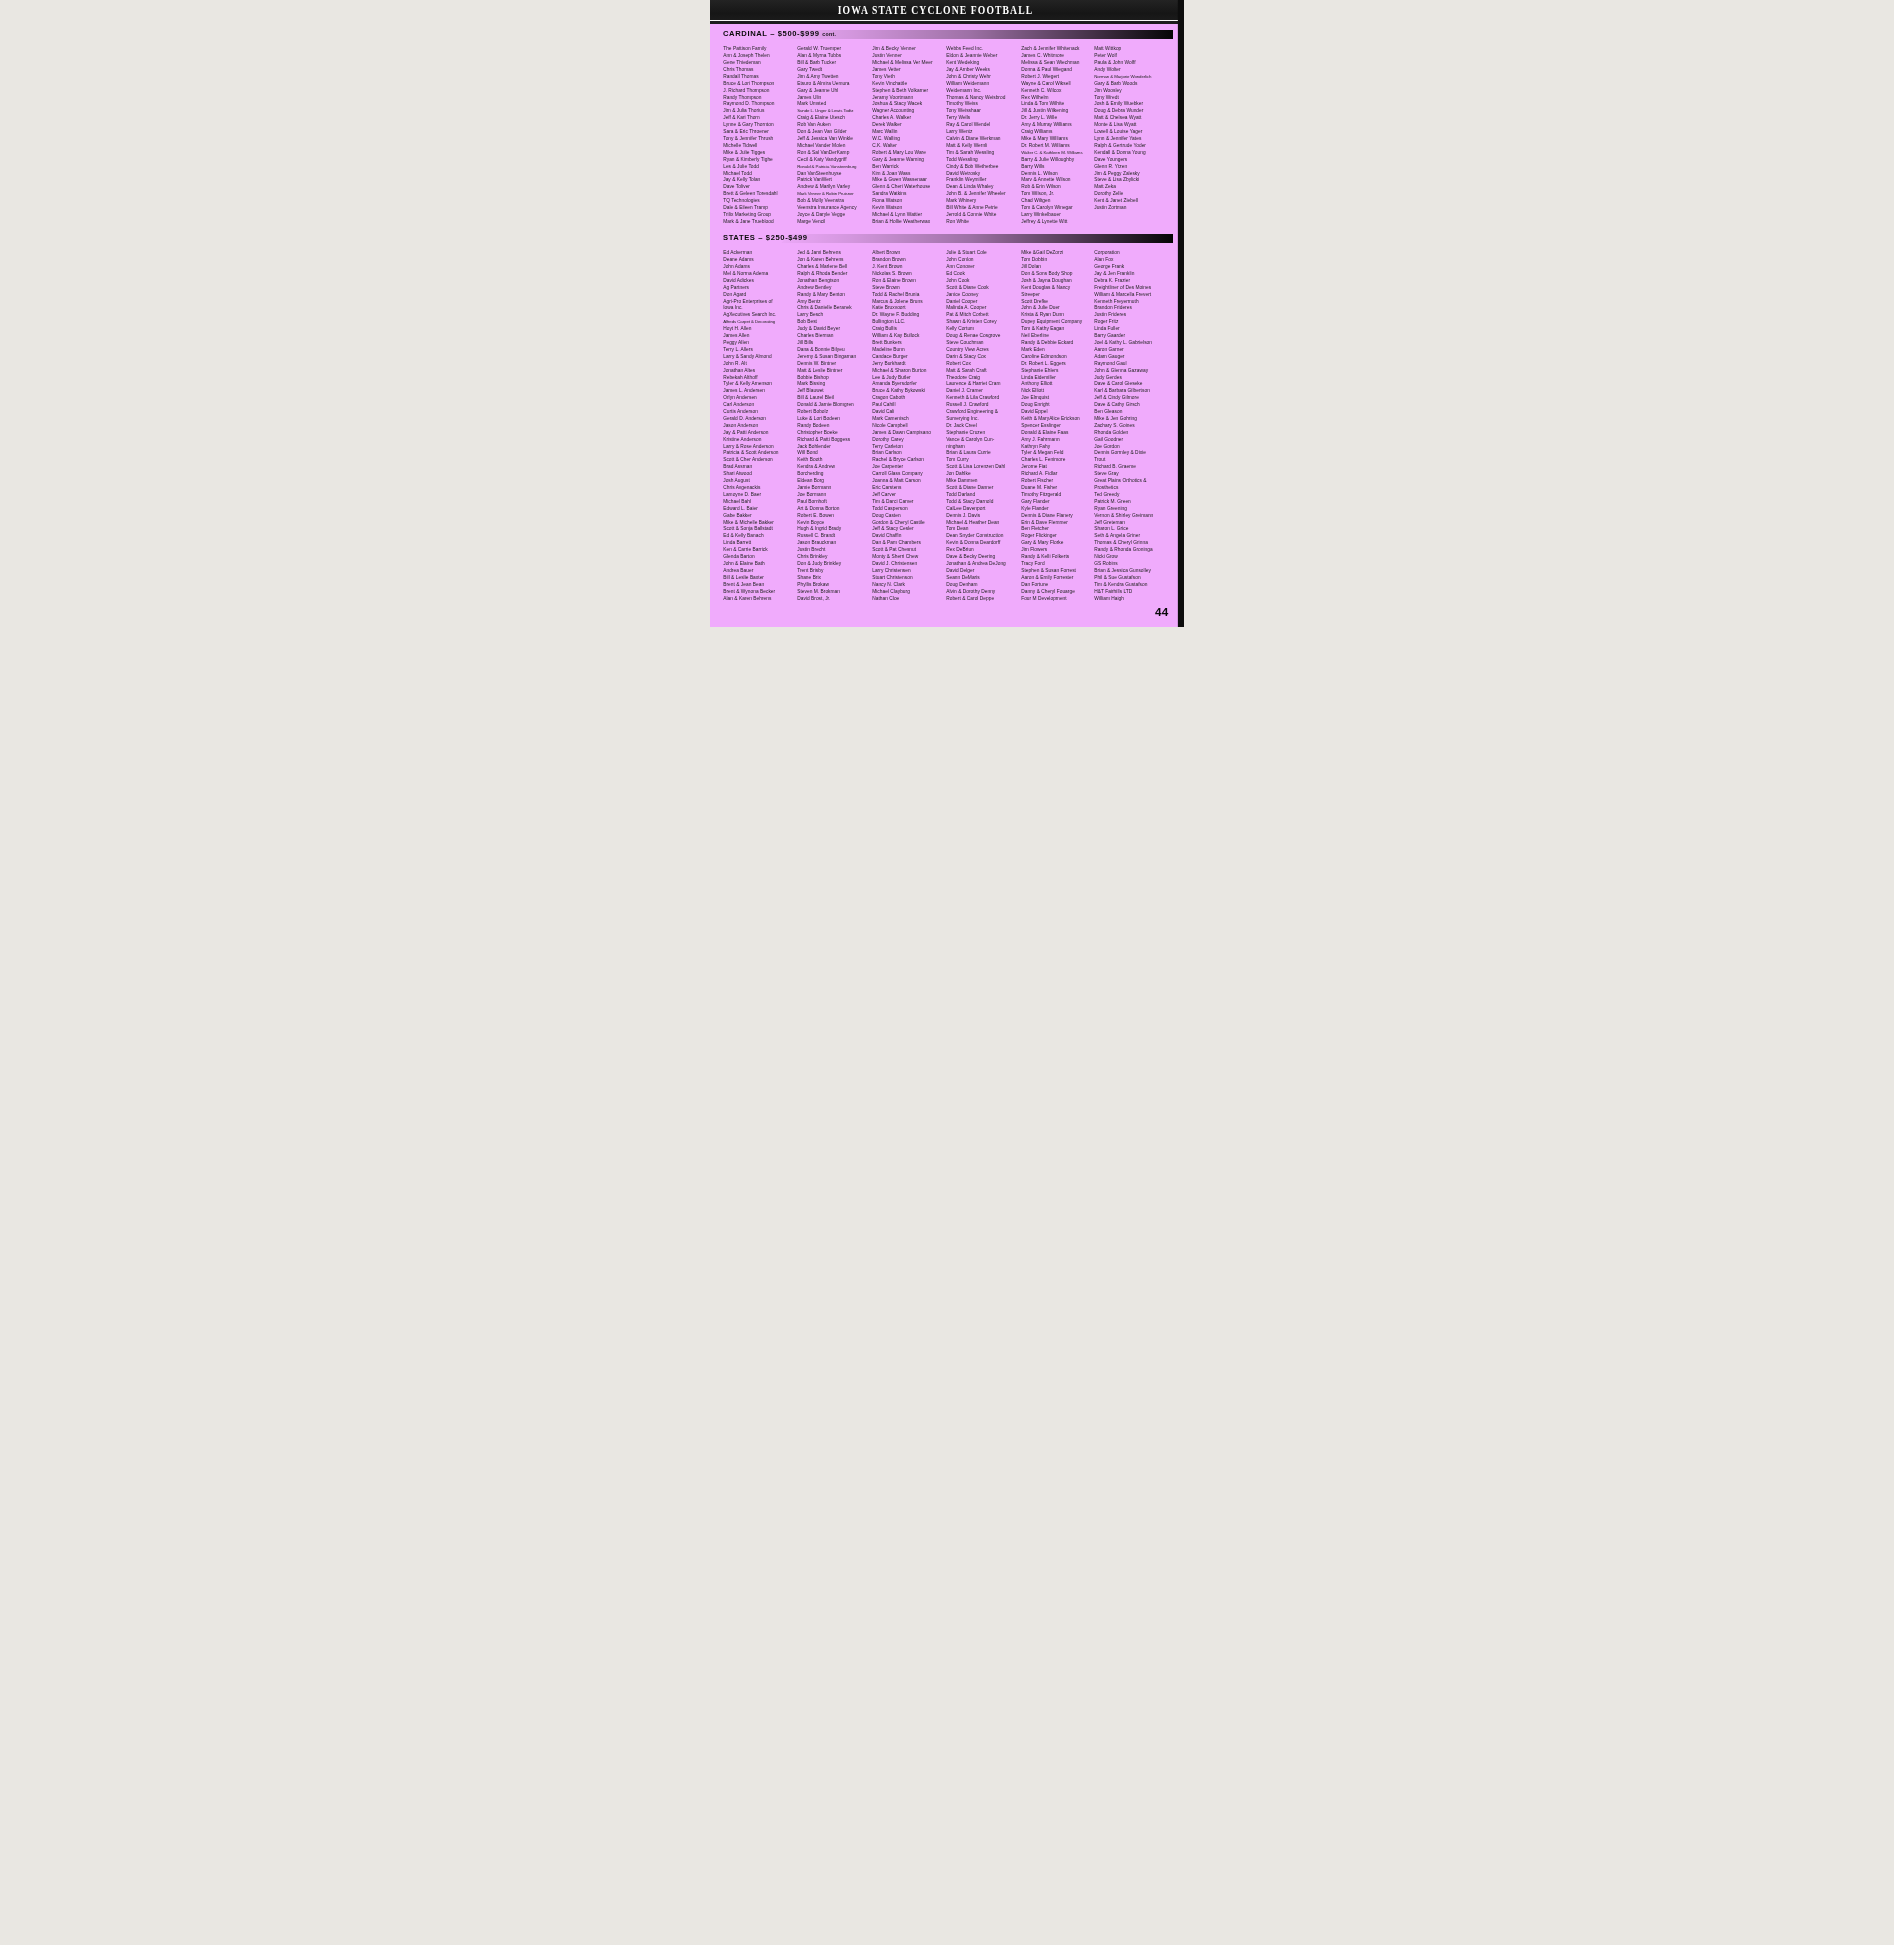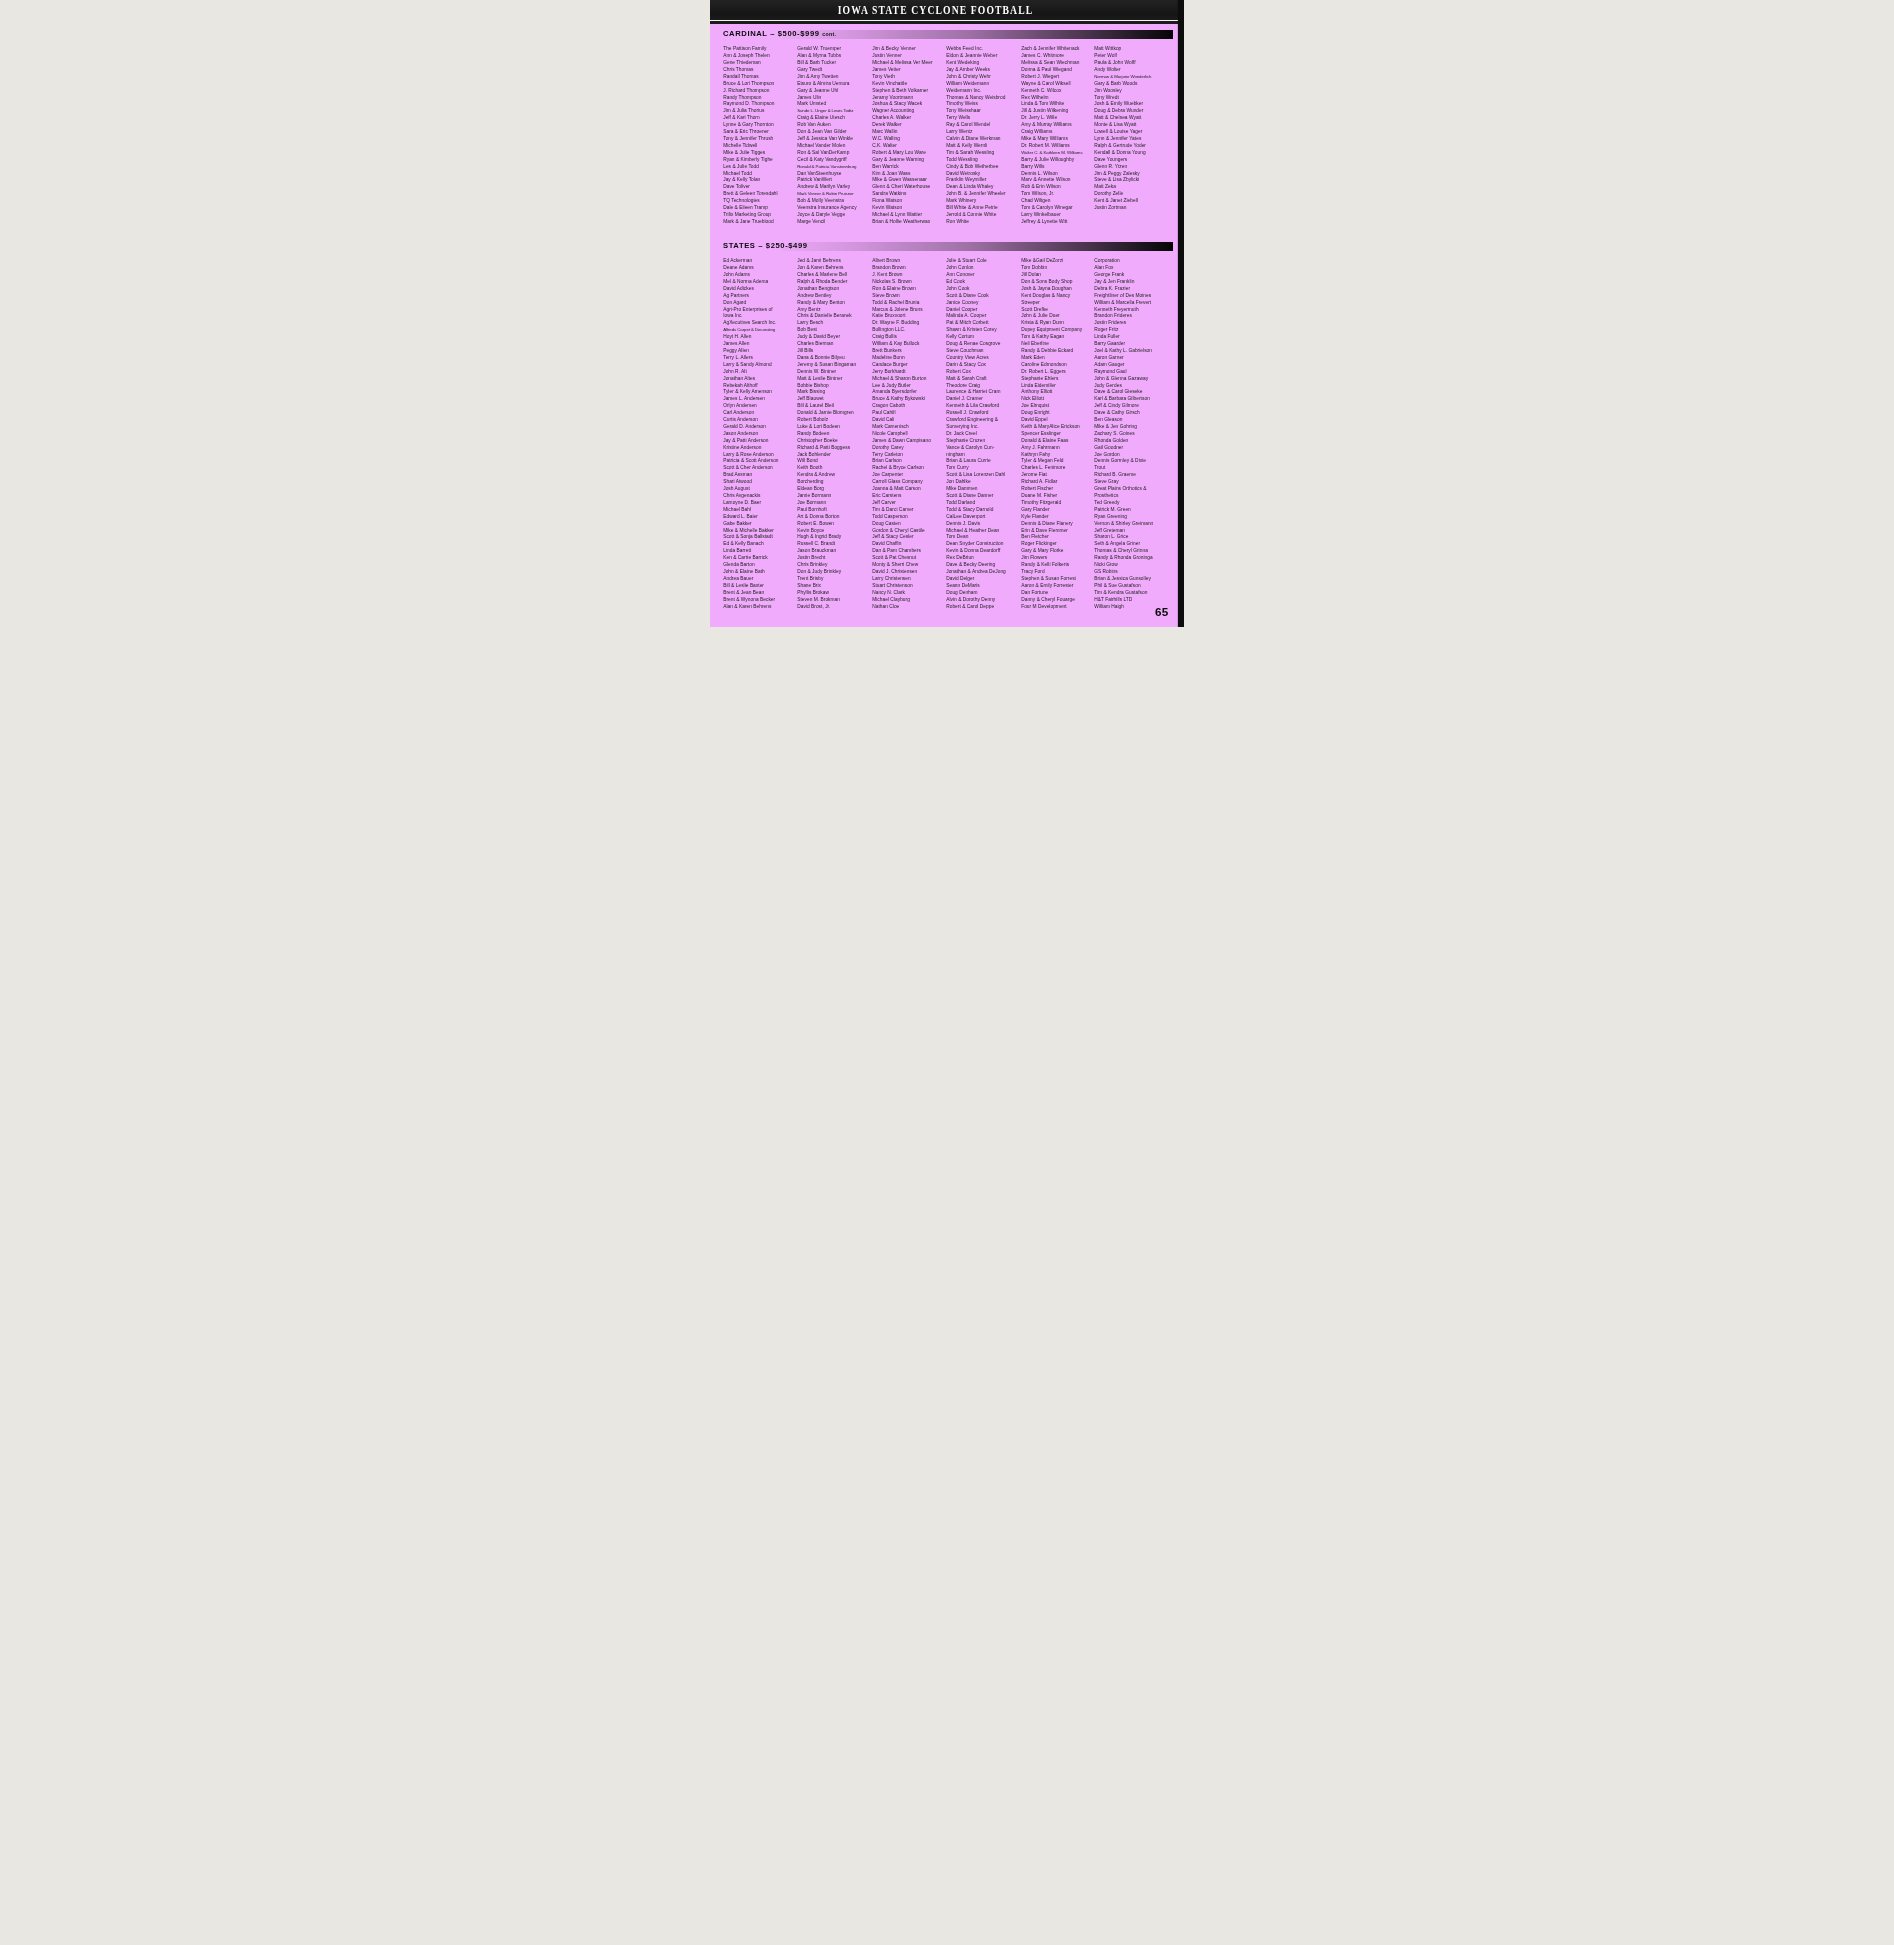--- a/index.html
+++ b/index.html
@@ -37,21 +37,21 @@
     position:absolute;top:0;right:0;bottom:0;width:5.8px;
     background:#0d0d0d;
   }
   #page-edge::before{
     content:"";position:absolute;left:-1.6px;top:0;bottom:0;width:1.6px;
     background:linear-gradient(90deg,rgba(0,0,0,0) 0%,rgba(0,0,0,0.25) 100%);
   }
   
   .section{position:absolute;left:13.2px;right:11px;}
   #sec-cardinal{top:29px;}
-  #sec-states{top:233px;margin-top:8px;}
+  #sec-states{top:233px;}
   .sec-head{position:relative;height:11px;}
   .sec-bar{
     position:absolute;top:0.8px;bottom:0.8px;left:58px;right:0;
     background:linear-gradient(90deg,rgba(0,0,0,0.02) 0%,rgba(0,0,0,0.12) 18%,rgba(0,0,0,0.34) 48%,rgba(0,0,0,0.72) 80%,#050505 100%);
     clip-path:polygon(8.6px 0,100% 0,100% 100%,0 100%);
   }
   .sec-title{
     position:relative;margin:0;
     font-size:7.8px;font-weight:bold;letter-spacing:0.6px;
     color:#0a0a0a;white-space:nowrap;
@@ -581,17 +581,17 @@
           <div>GS Robins</div>
           <div>Brian &amp; Jessica Gunsolley</div>
           <div>Phil &amp; Sue Gustafson</div>
           <div>Tim &amp; Kendra Gustafson</div>
           <div>H&amp;T Fairhills LTD</div>
           <div>William Haigh</div>
         </div>
       </div>
   </section>
 
-  <div id="page-number">65</div>
+  <div id="page-number">44</div>
   <div id="page-edge"></div>
 
 </div>
 
 
 </body></html>

